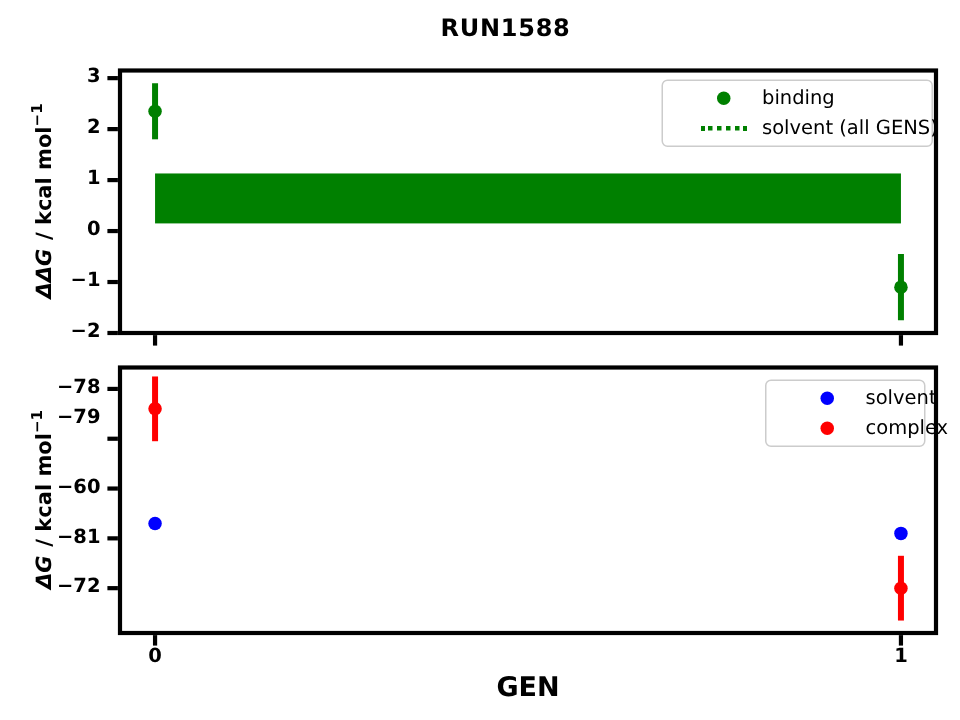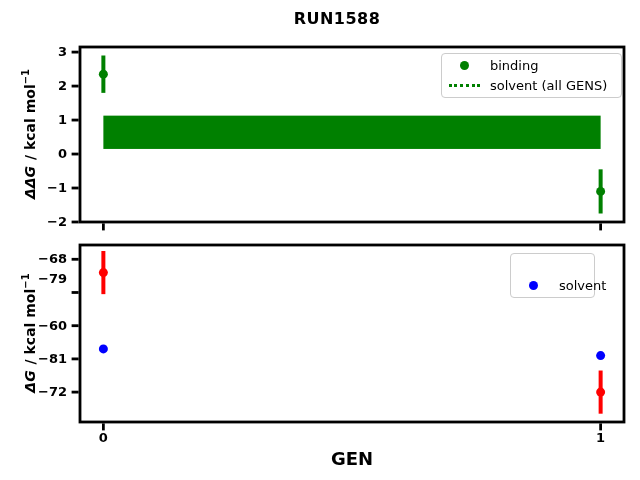--- a/index.html
+++ b/index.html
@@ -23,22 +23,22 @@
   .ylabel sup{font-size:10px;font-weight:bold;}
   .ylabel i{font-style:italic;margin-right:1px;}
   .xlabel{
     position:absolute;transform:translateX(-50%);
     font-size:18px;font-weight:bold;white-space:nowrap;
   }
   .legend{
     position:absolute;box-sizing:border-box;
     border:1.2px solid #cccccc;border-radius:4px;
     background:rgba(255,255,255,0.88);
-    display:flex;flex-direction:column;justify-content:flex-end;
-    font-size:13px;padding:2px 6px 2px 2px;
+    display:flex;flex-direction:column;justify-content:center;
+    font-size:13px;padding:2px 6px 2px 20px;
   }
   .lrow{display:flex;align-items:center;height:20px;}
   .lhandle{width:40px;display:flex;align-items:center;justify-content:center;flex:none;}
   .ldot{width:9px;height:9px;border-radius:50%;display:inline-block;}
   .lline{width:31px;height:0;border-top:3px dotted #008000;display:inline-block;}
   .llabel{margin-left:6px;white-space:nowrap;}
 </style>
 </head>
 <body>
 
@@ -91,35 +91,41 @@
       <span class="llabel">binding</span>
     </div>
     <div class="lrow">
       <span class="lhandle">
           <span class="lline" style="border-top-color: rgb(0, 128, 0);"></span>
         </span>
       <span class="llabel">solvent (all GENS)</span>
     </div>
   </div>
 
-  <div class="legend" style="left:510px;top:253px;width:85px;height:45px;">
+  <div class="legend" style="left:510px;top:253px;width:107px;height:45px;">
     <div class="lrow">
       <span class="lhandle">
           <span class="ldot" style="background: rgb(0, 0, 255);"></span>
         </span>
       <span class="llabel">solvent</span>
+    </div>
+    <div class="lrow">
+      <span class="lhandle">
+          <span class="ldot" style="background: rgb(255, 0, 0);"></span>
+        </span>
+      <span class="llabel">complex</span>
     </div>
   </div>
 
 <div class="ytick tick-label" style="top: 52.0971px;">3</div>
     <div class="ytick tick-label" style="top: 86.0777px;">2</div>
     <div class="ytick tick-label" style="top: 120.058px;">1</div>
     <div class="ytick tick-label" style="top: 154.039px;">0</div>
     <div class="ytick tick-label" style="top: 188.019px;">−1</div>
     <div class="ytick tick-label" style="top: 222px;">−2</div>
-    <div class="ytick tick-label" style="top: 259.28px;">−68</div>
+    <div class="ytick tick-label" style="top: 259.28px;">−78</div>
     <div class="ytick tick-label" style="top: 279px;">−79</div>
     <div class="ytick tick-label" style="top: 325.696px;">−60</div>
     <div class="ytick tick-label" style="top: 358.904px;">−81</div>
     <div class="ytick tick-label" style="top: 392.113px;">−72</div>
     <div class="xtick tick-label" style="left: 103.371px; top: 430px;">0</div>
     <div class="xtick tick-label" style="left: 600.629px; top: 430px;">1</div>
   </div>
 
 </body></html>

